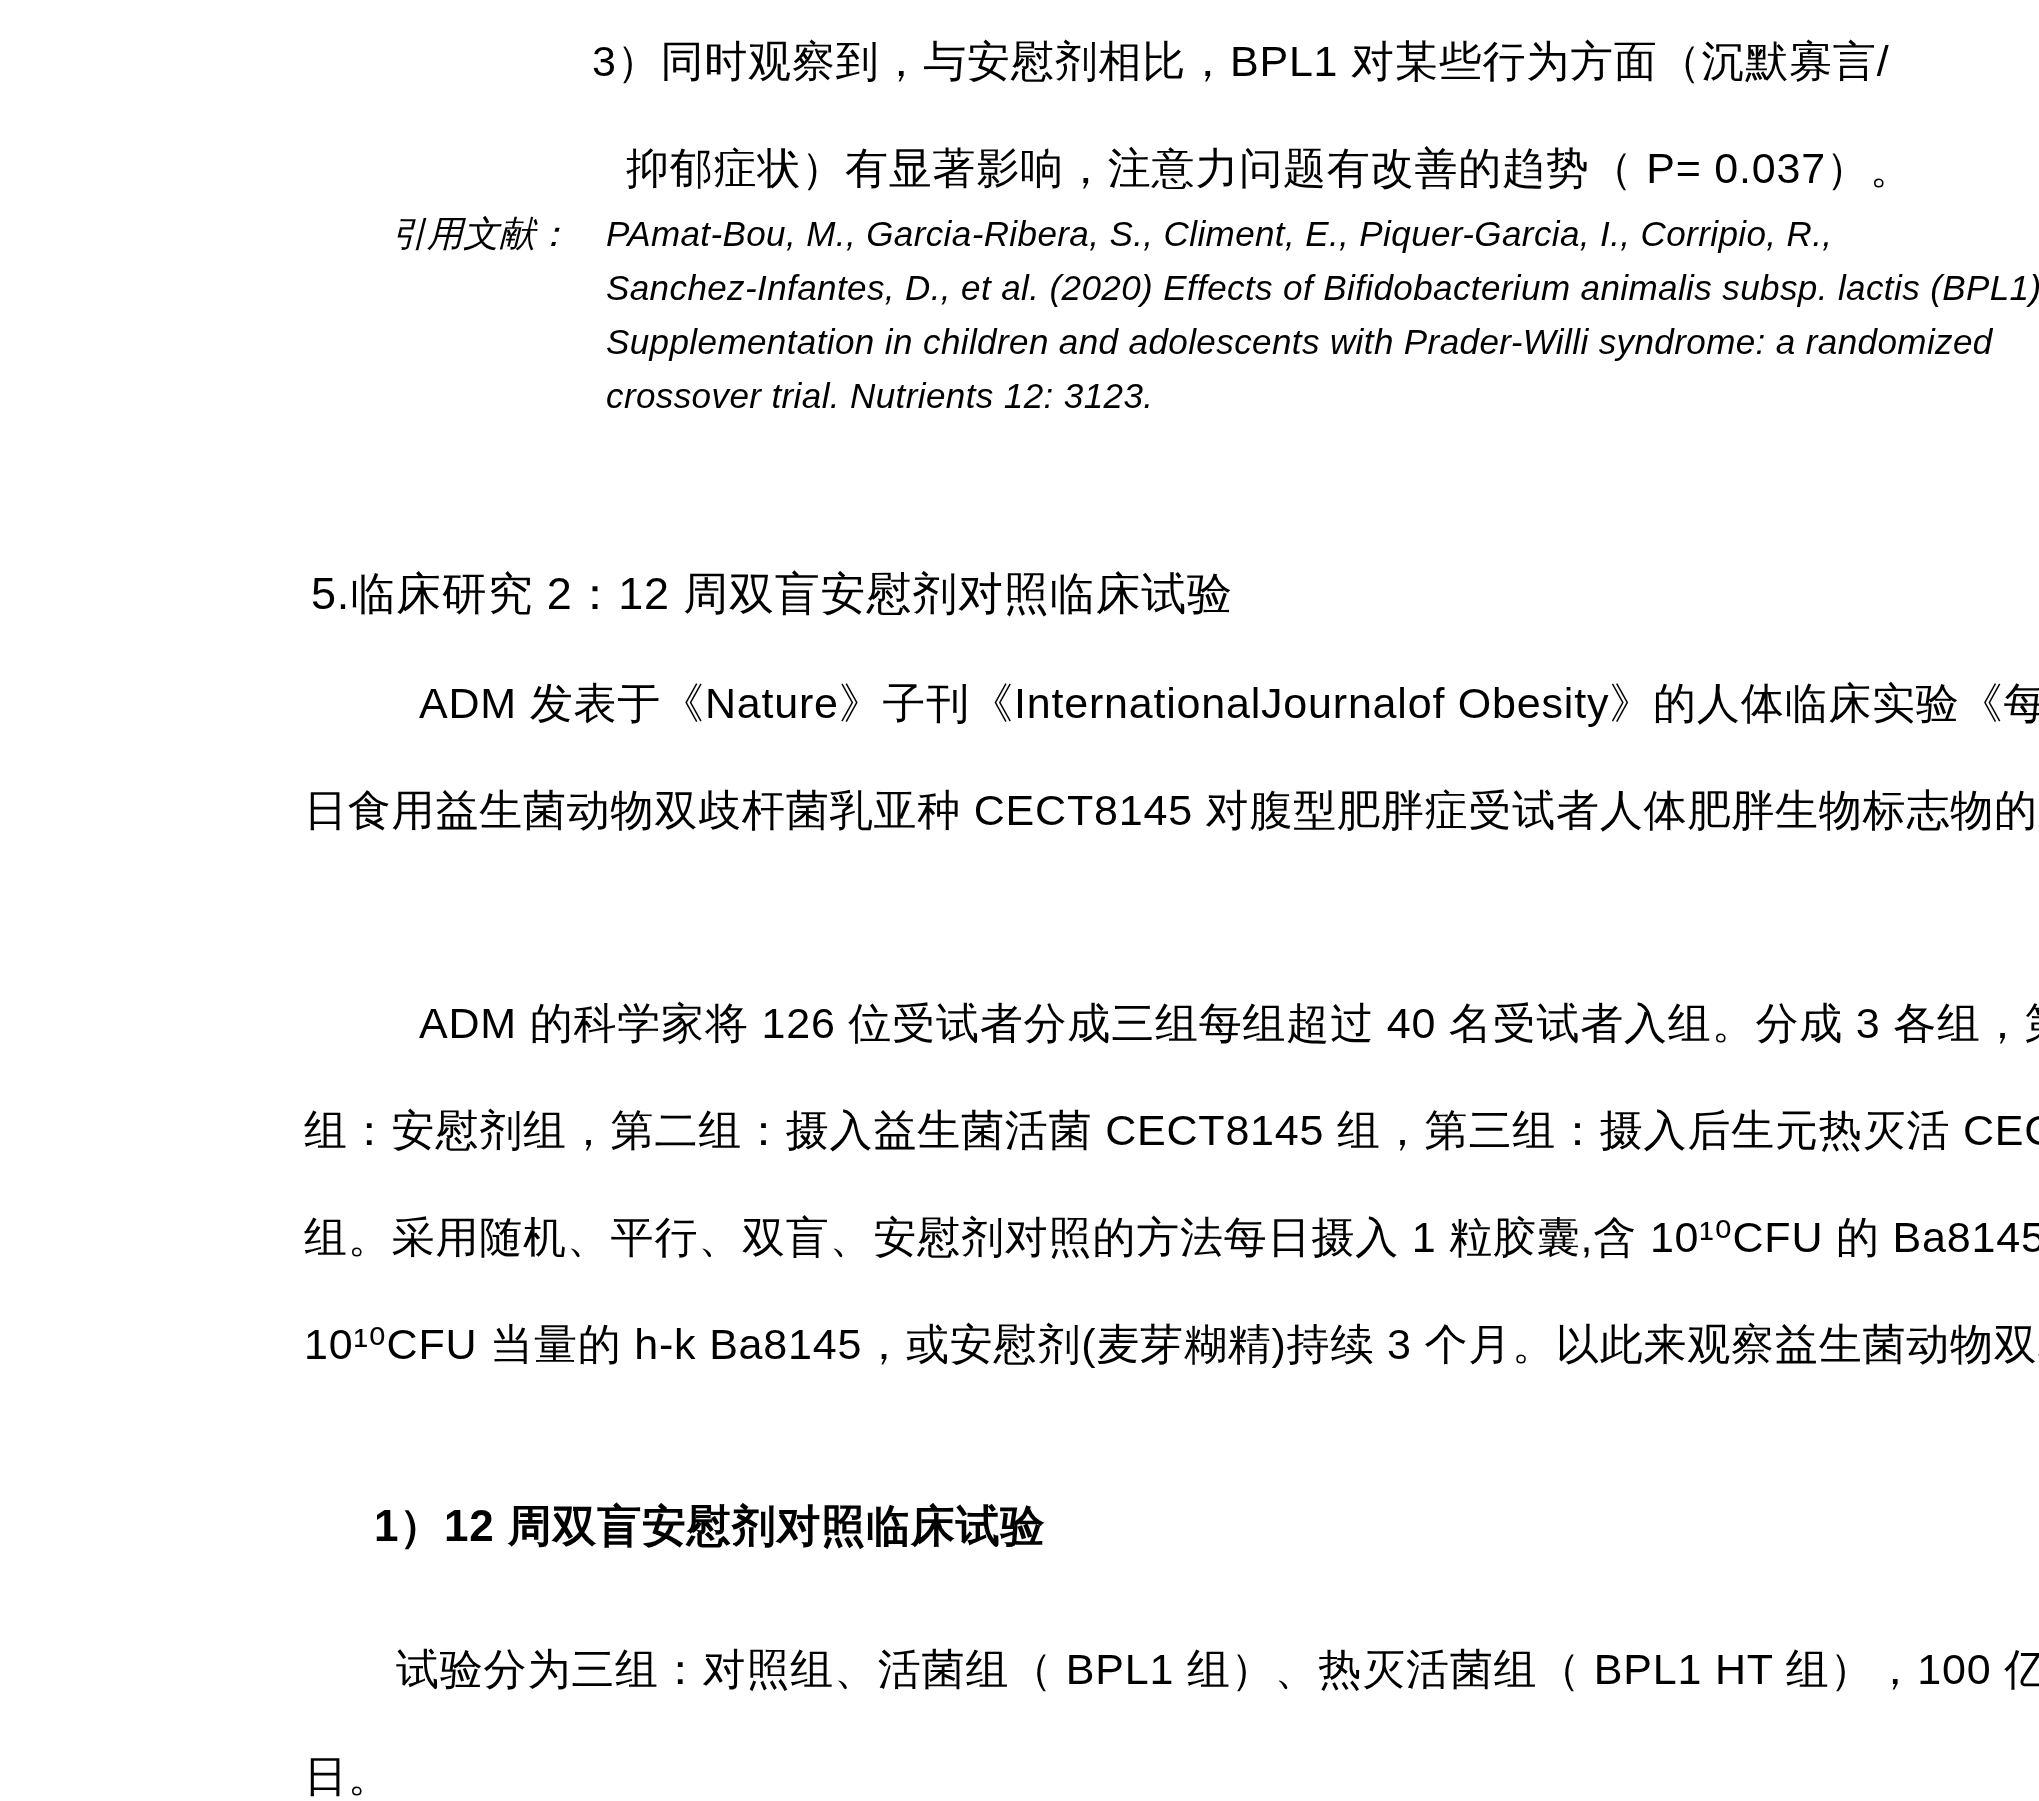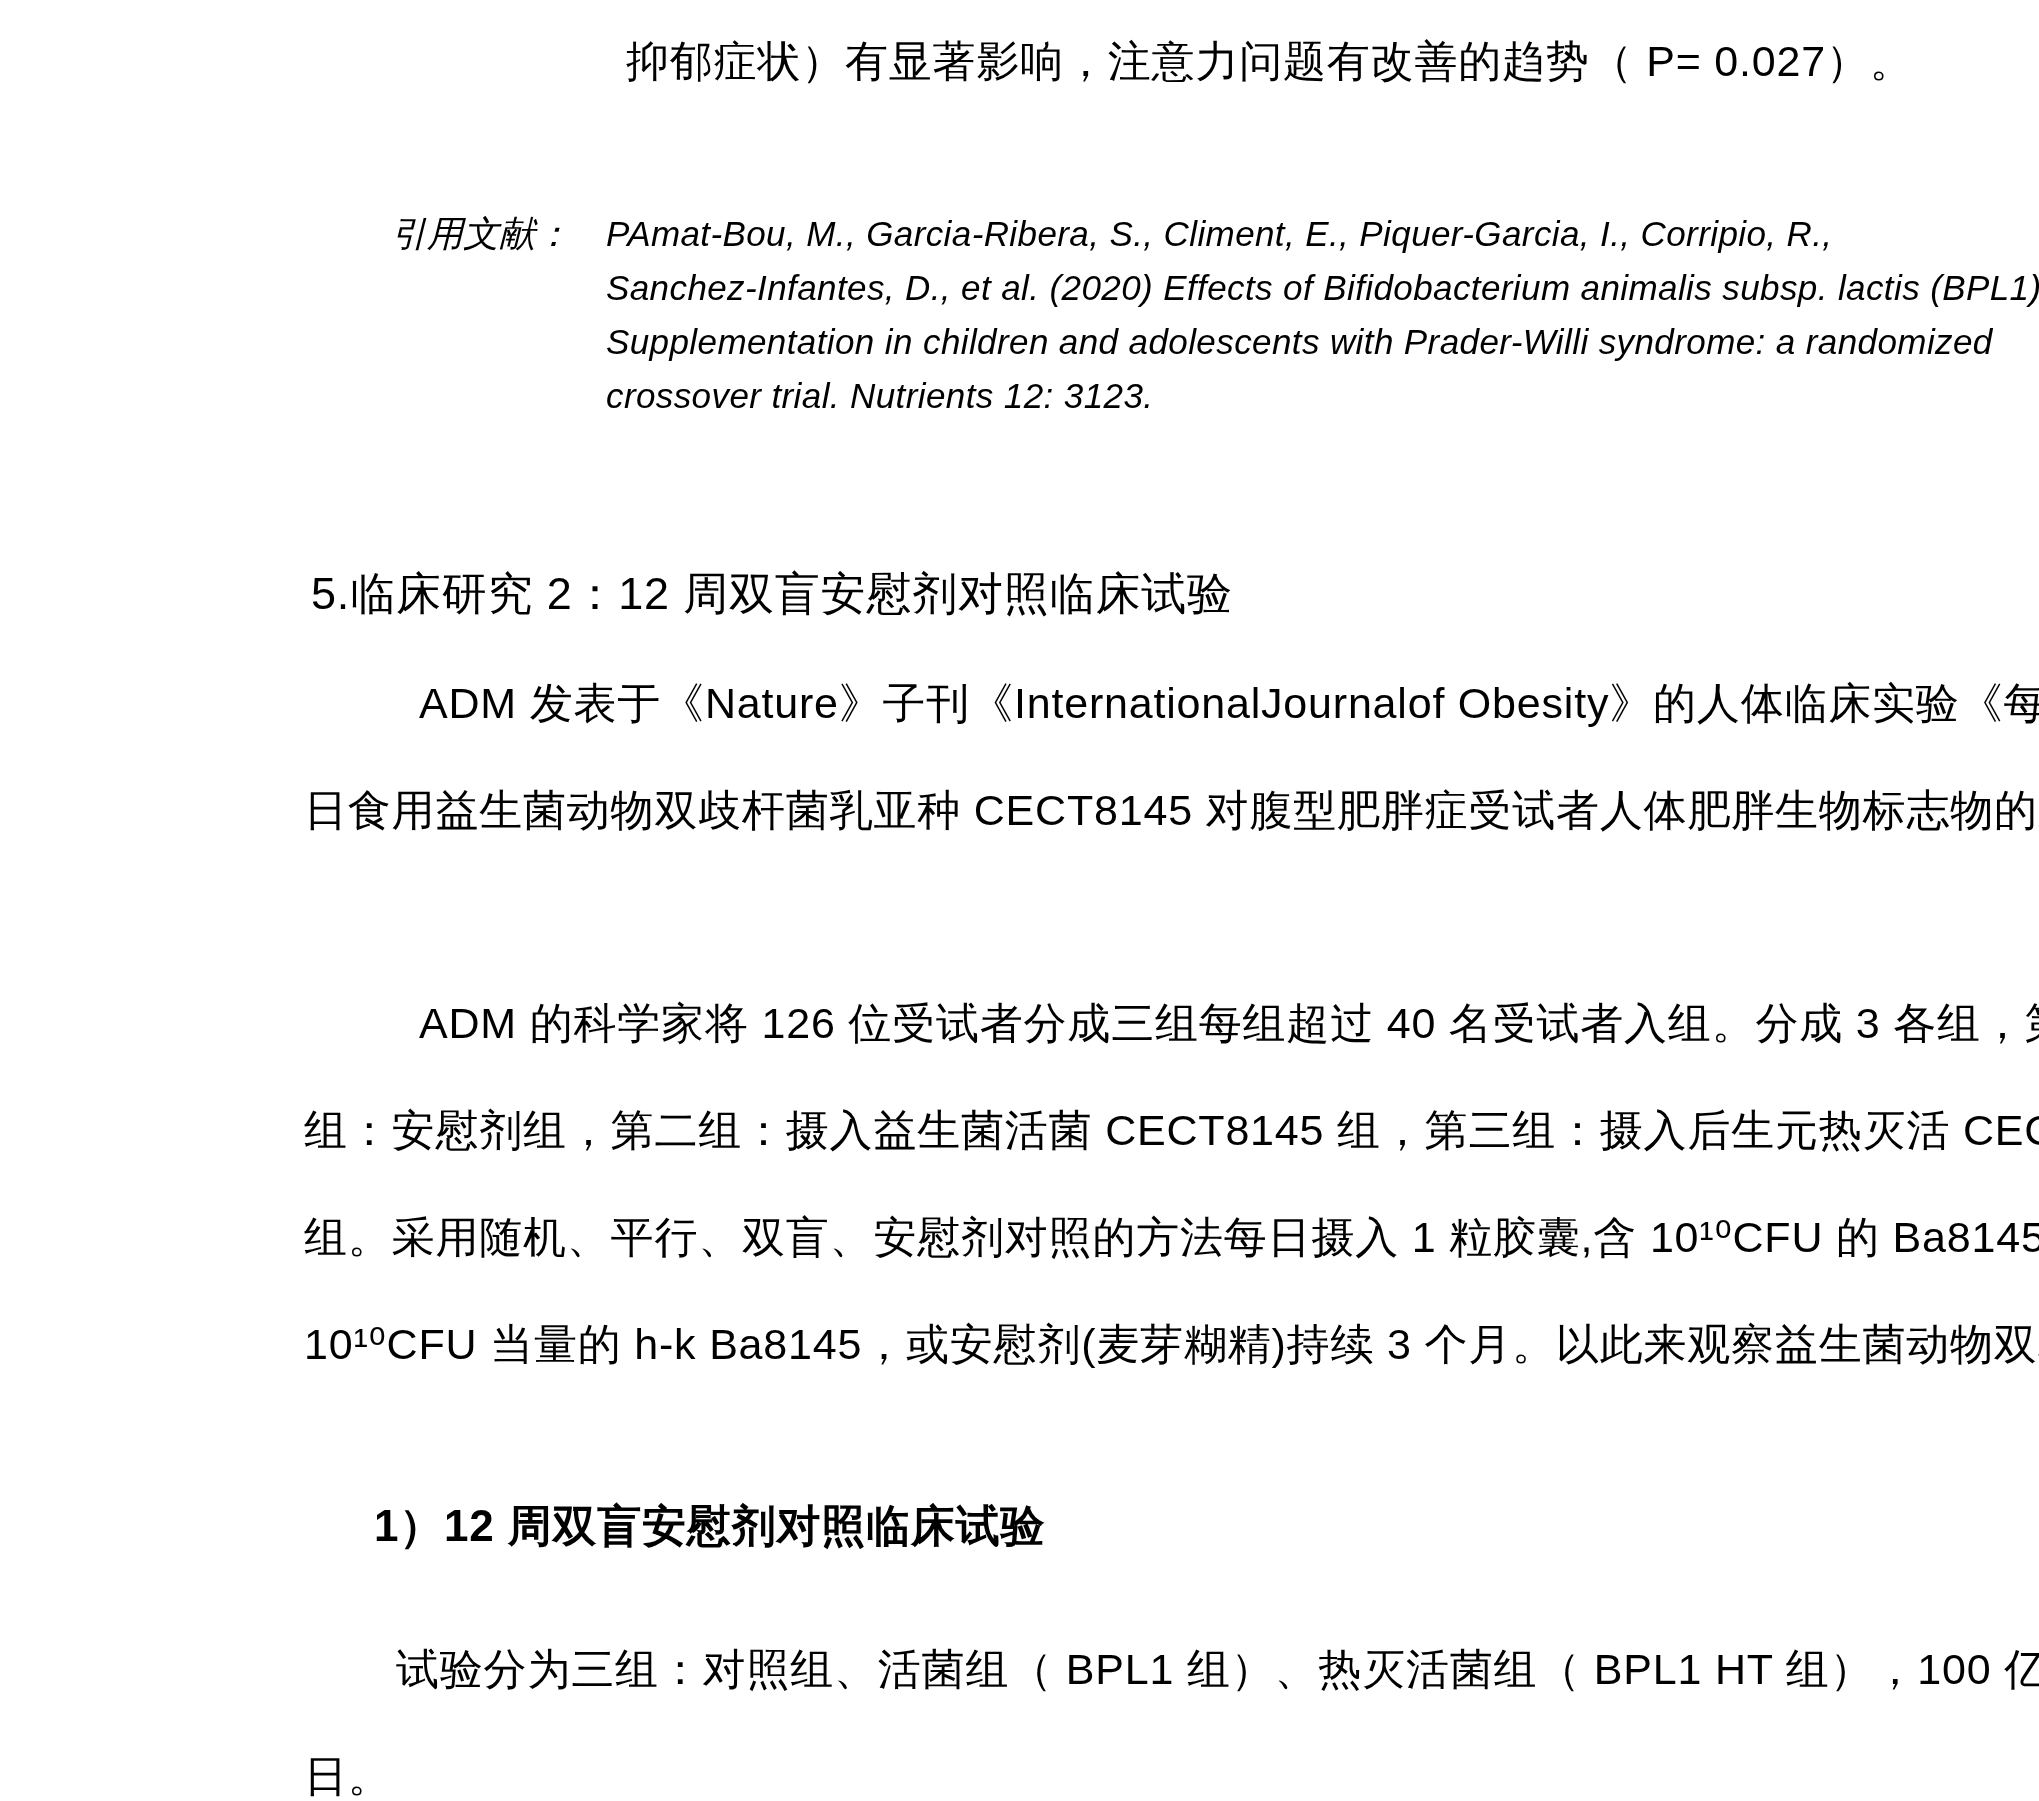--- a/index.html
+++ b/index.html
@@ -81,21 +81,22 @@
 
   .para3 { top: 1616px; }
   .para3 .l1 { padding-left: 92px; }
 </style>
 </head>
 <body>
 
 <div class="page">
 
   <div class="blk obs">
-    <div class="body-line l2">抑郁症状）有显著影响，注意力问题有改善的趋势（ P= 0.027）。</div>
+    <div class="body-line l1">3）同时观察到，与安慰剂相比，BPL1 对某些行为方面（沉默寡言/</div>
+    <div class="body-line l2">抑郁症状）有显著影响，注意力问题有改善的趋势（ P= 0.037）。</div>
   </div>
 
   <div class="blk citation">
     <div class="cite-label">引用文献：</div>
     <div class="cite-lines">
       <div class="cite-line">PAmat-Bou, M., Garcia-Ribera, S., Climent, E., Piquer-Garcia, I., Corripio, R.,</div>
       <div class="cite-line">Sanchez-Infantes, D., et al. (2020) Effects of Bifidobacterium animalis subsp. lactis (BPL1)</div>
       <div class="cite-line">Supplementation in children and adolescents with Prader-Willi syndrome: a randomized</div>
       <div class="cite-line">crossover trial. Nutrients 12: 3123.</div>
     </div>

